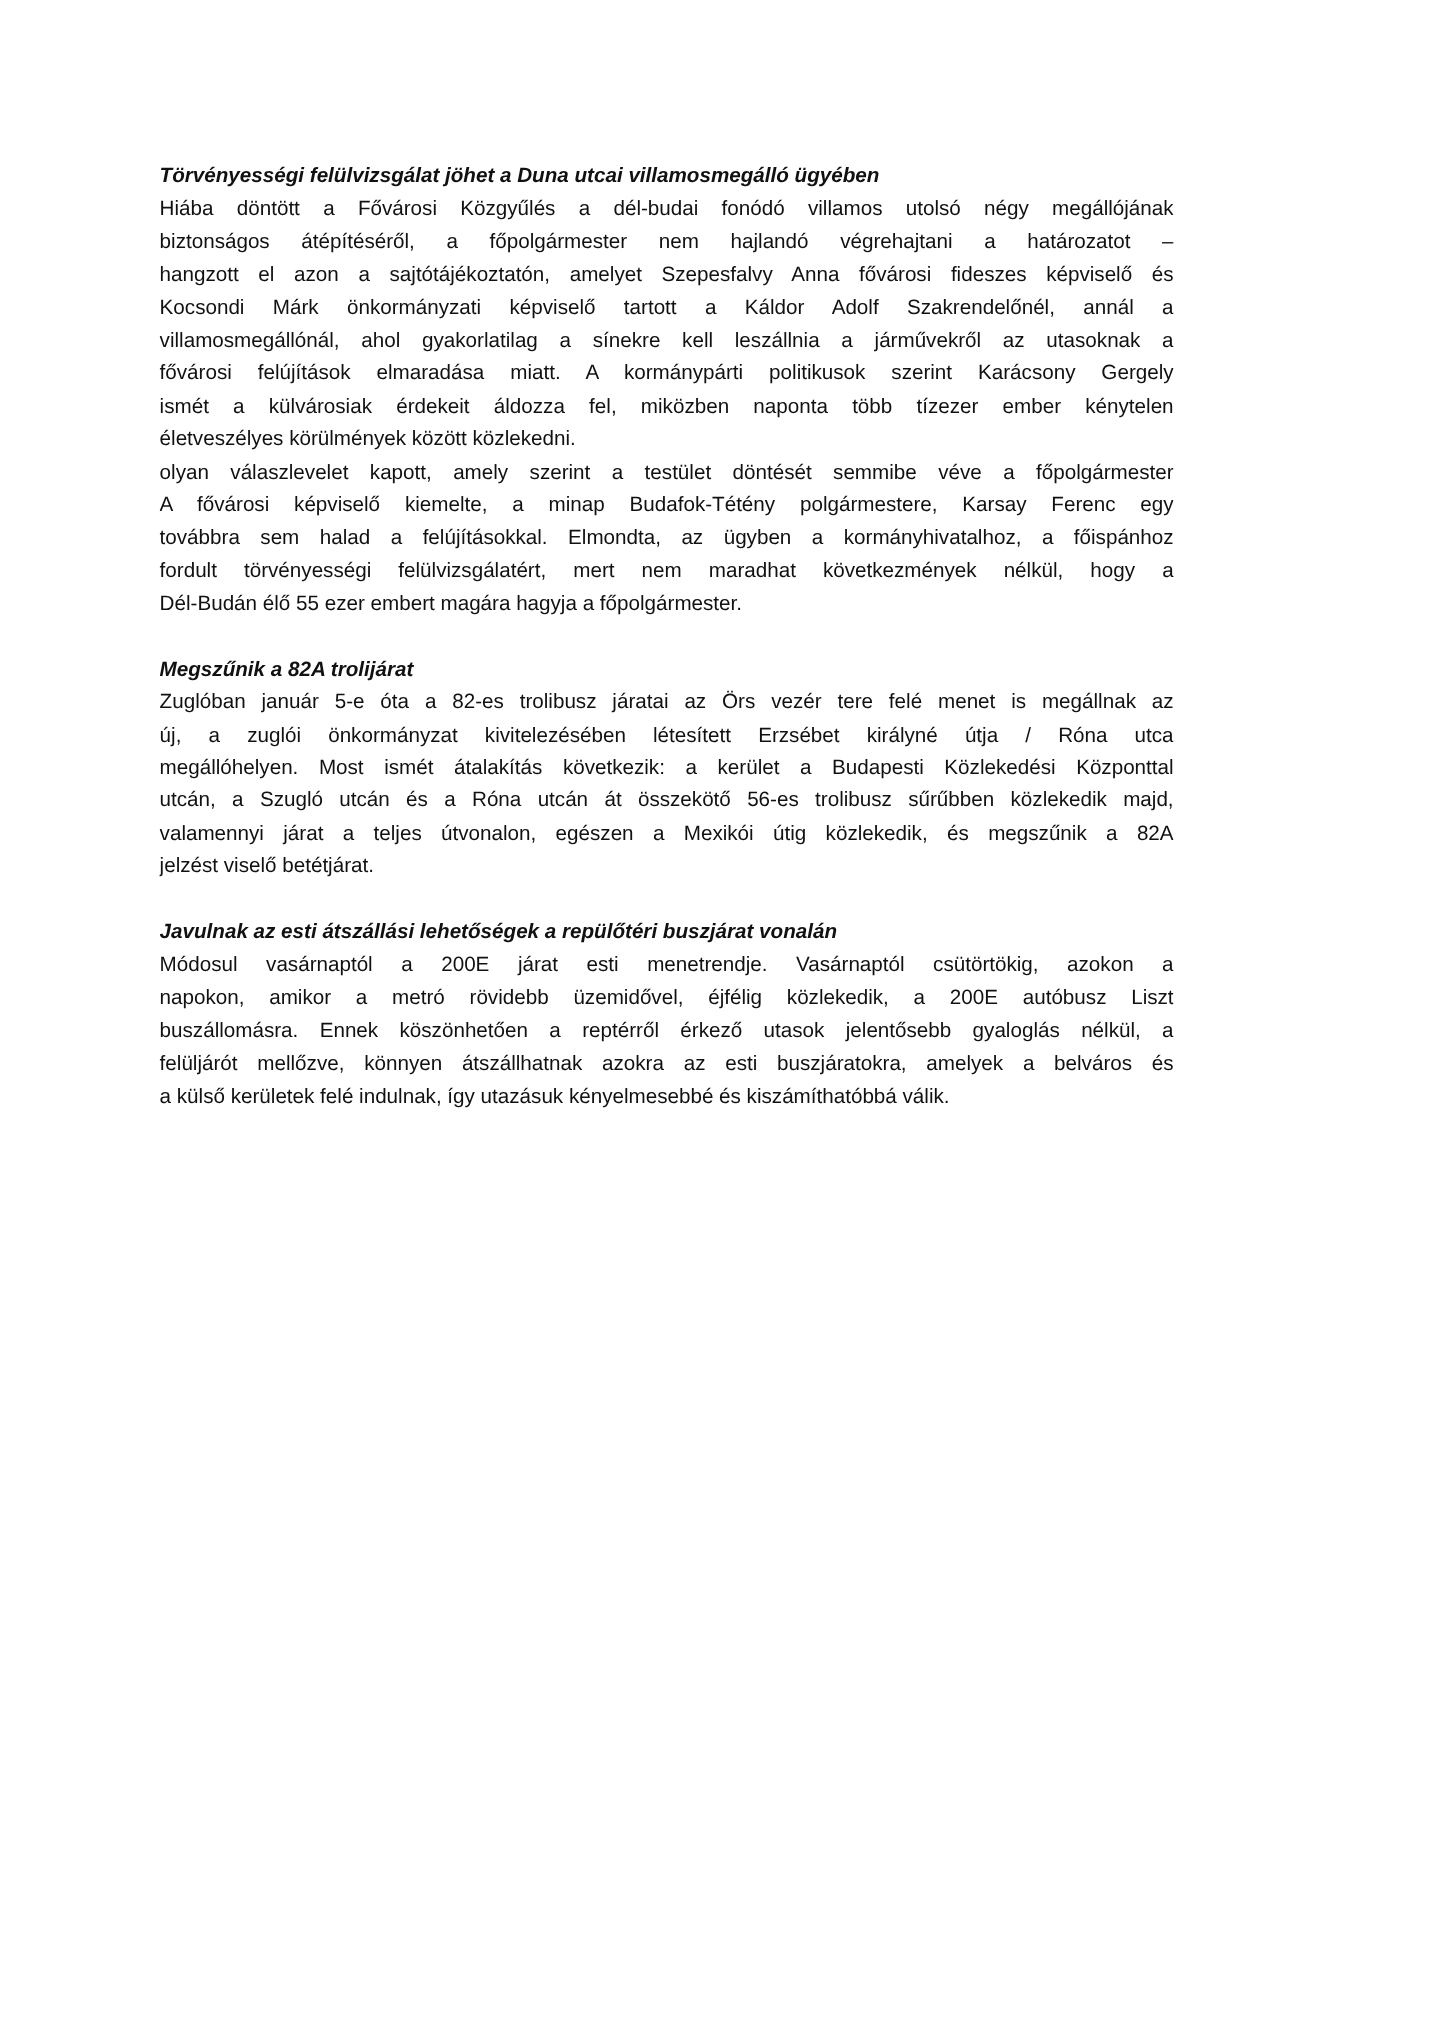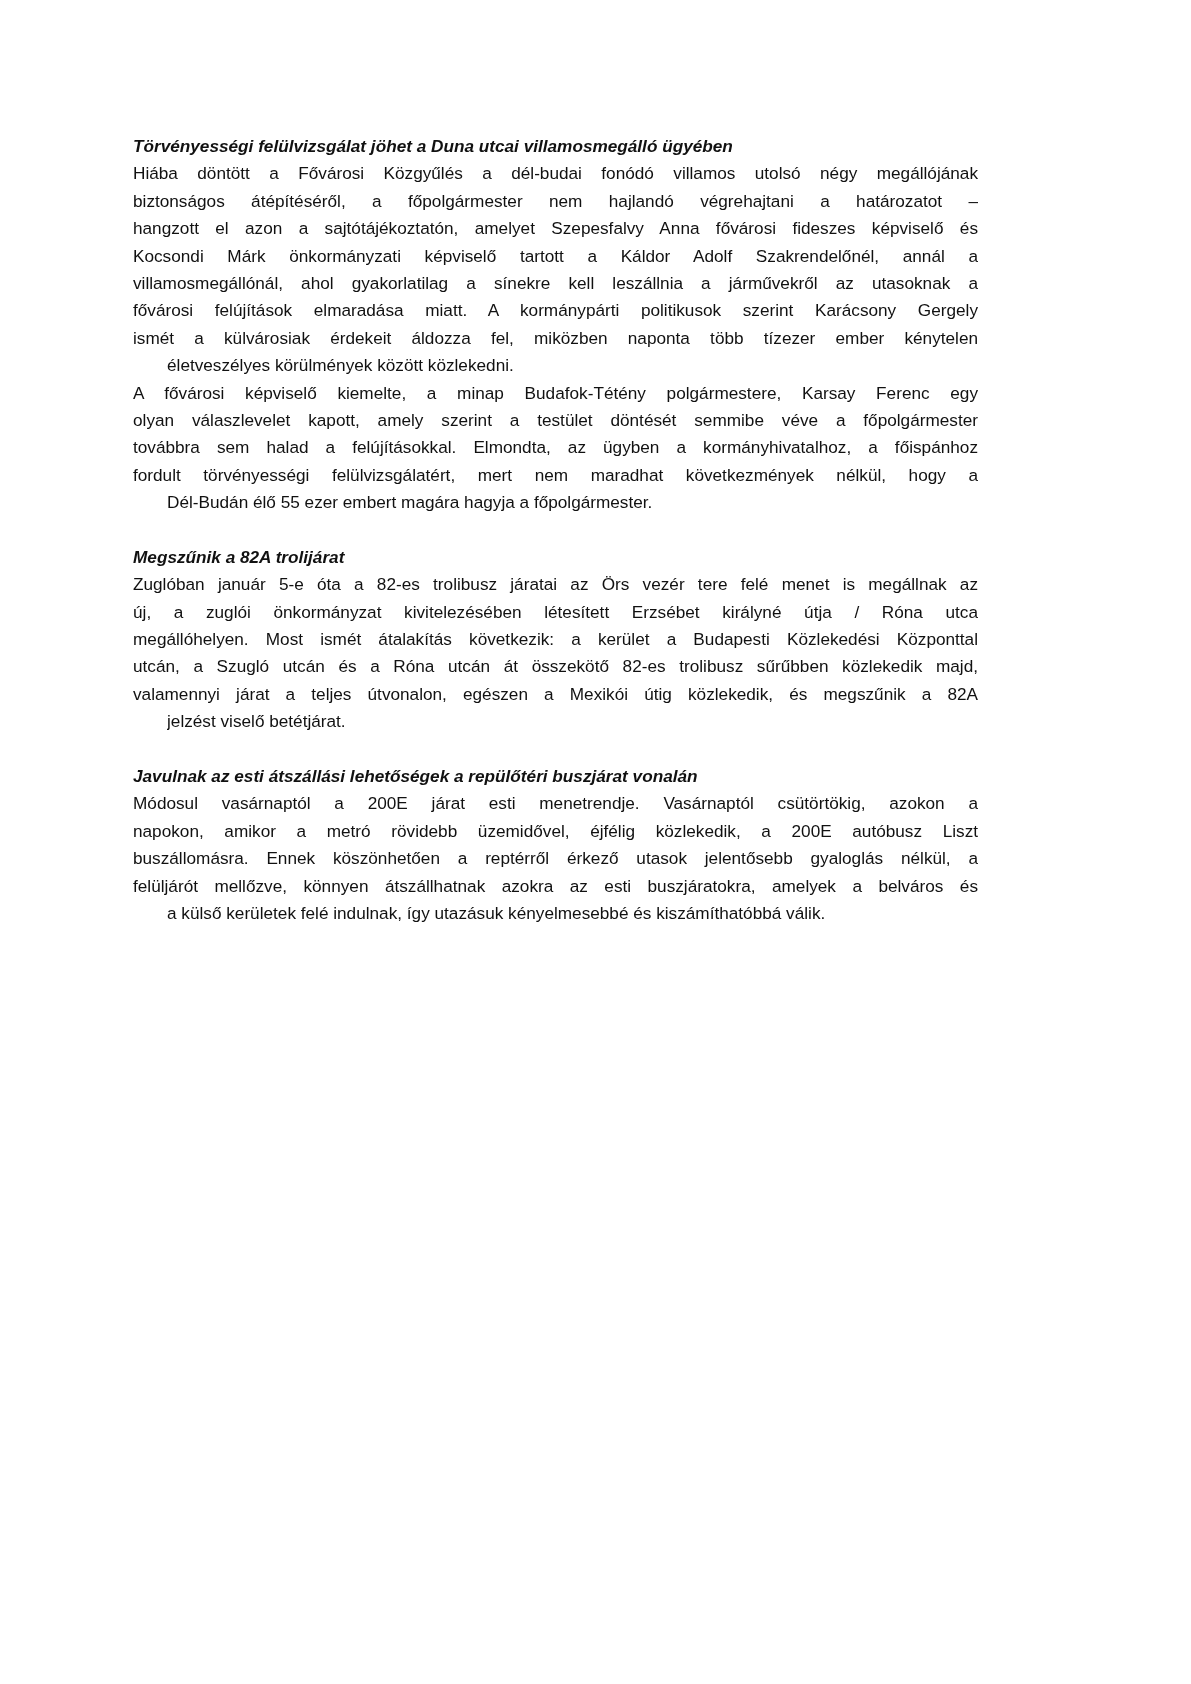--- a/index.html
+++ b/index.html
@@ -7,21 +7,21 @@
   .page {
     position: absolute; left: 133px; top: 133px; width: 845px;
     font-family: "Liberation Sans", sans-serif;
     font-size: 17.2px; color: #111111;
   }
   .line {
     height: 27.4px; line-height: 27.4px; white-space: nowrap;
     text-align: justify; text-align-last: justify;
     overflow: hidden;
   }
-  .line.last { text-align-last: left; margin-left: 34px; }
+  .line.last { text-align-last: left; }
   .line.heading { font-weight: bold; text-align-last: left; font-style: italic; }
   .blank { height: 27.4px; }
 </style>
 </head>
 <body>
 
 <div class="page">
 
   <div>
     <div class="line heading">Törvényességi felülvizsgálat jöhet a Duna utcai villamosmegálló ügyében</div>
@@ -29,37 +29,37 @@
       <div class="line">Hiába döntött a Fővárosi Közgyűlés a dél-budai fonódó villamos utolsó négy megállójának</div>
       <div class="line">biztonságos átépítéséről, a főpolgármester nem hajlandó végrehajtani a határozatot –</div>
       <div class="line">hangzott el azon a sajtótájékoztatón, amelyet Szepesfalvy Anna fővárosi fideszes képviselő és</div>
       <div class="line">Kocsondi Márk önkormányzati képviselő tartott a Káldor Adolf Szakrendelőnél, annál a</div>
       <div class="line">villamosmegállónál, ahol gyakorlatilag a sínekre kell leszállnia a járművekről az utasoknak a</div>
       <div class="line">fővárosi felújítások elmaradása miatt. A kormánypárti politikusok szerint Karácsony Gergely</div>
       <div class="line">ismét a külvárosiak érdekeit áldozza fel, miközben naponta több tízezer ember kénytelen</div>
       <div class="line last">életveszélyes körülmények között közlekedni.</div>
     </div>
     <div>
+      <div class="line">olyan válaszlevelet kapott, amely szerint a testület döntését semmibe véve a főpolgármester</div>
       <div class="line">A fővárosi képviselő kiemelte, a minap Budafok-Tétény polgármestere, Karsay Ferenc egy</div>
-      <div class="line">olyan válaszlevelet kapott, amely szerint a testület döntését semmibe véve a főpolgármester</div>
       <div class="line">továbbra sem halad a felújításokkal. Elmondta, az ügyben a kormányhivatalhoz, a főispánhoz</div>
       <div class="line">fordult törvényességi felülvizsgálatért, mert nem maradhat következmények nélkül, hogy a</div>
       <div class="line last">Dél-Budán élő 55 ezer embert magára hagyja a főpolgármester.</div>
     </div>
   </div>
 
   <div class="blank"></div>
 
   <div>
     <div class="line heading">Megszűnik a 82A trolijárat</div>
     <div>
       <div class="line">Zuglóban január 5-e óta a 82-es trolibusz járatai az Örs vezér tere felé menet is megállnak az</div>
       <div class="line">új, a zuglói önkormányzat kivitelezésében létesített Erzsébet királyné útja / Róna utca</div>
       <div class="line">megállóhelyen. Most ismét átalakítás következik: a kerület a Budapesti Közlekedési Központtal</div>
-      <div class="line">utcán, a Szugló utcán és a Róna utcán át összekötő 82-es trolibusz sűrűbben közlekedik majd,</div>
+      <div class="line">utcán, a Szugló utcán és a Róna utcán át összekötő 56-es trolibusz sűrűbben közlekedik majd,</div>
       <div class="line">valamennyi járat a teljes útvonalon, egészen a Mexikói útig közlekedik, és megszűnik a 82A</div>
       <div class="line last">jelzést viselő betétjárat.</div>
     </div>
   </div>
 
   <div class="blank"></div>
 
   <div>
     <div class="line heading">Javulnak az esti átszállási lehetőségek a repülőtéri buszjárat vonalán</div>
     <div>

